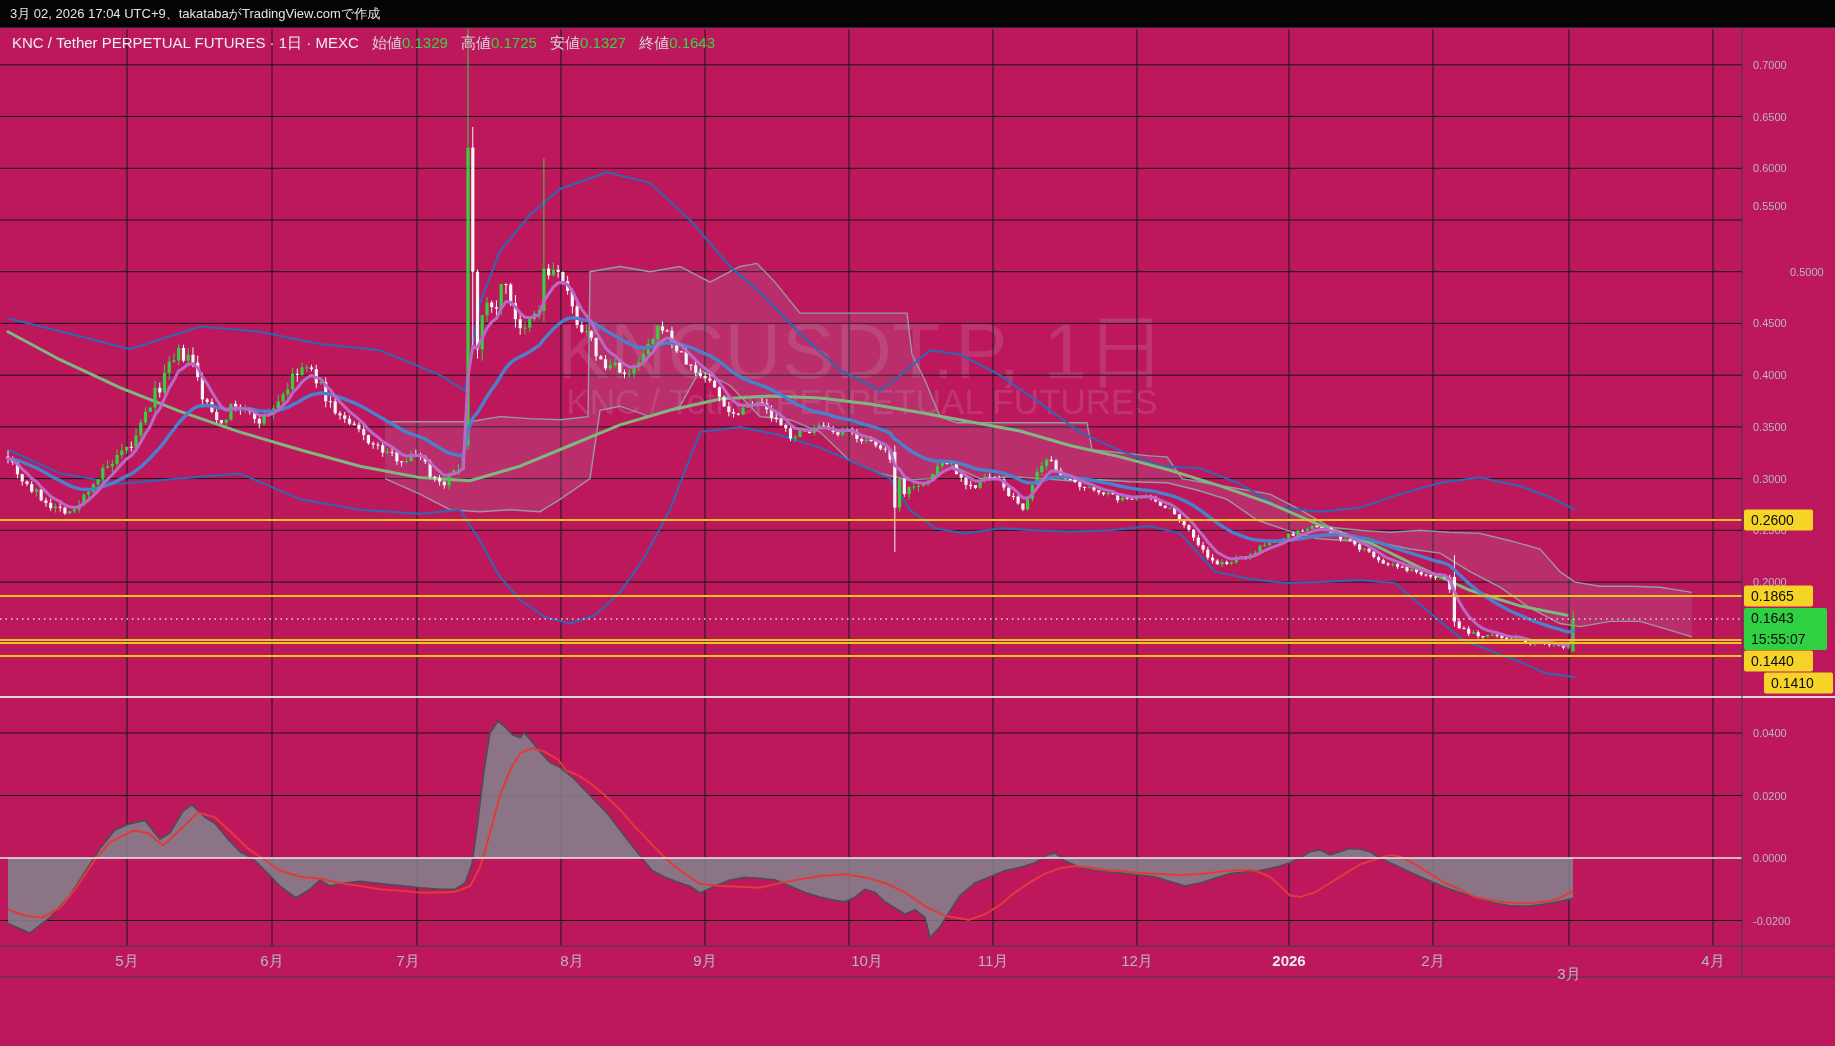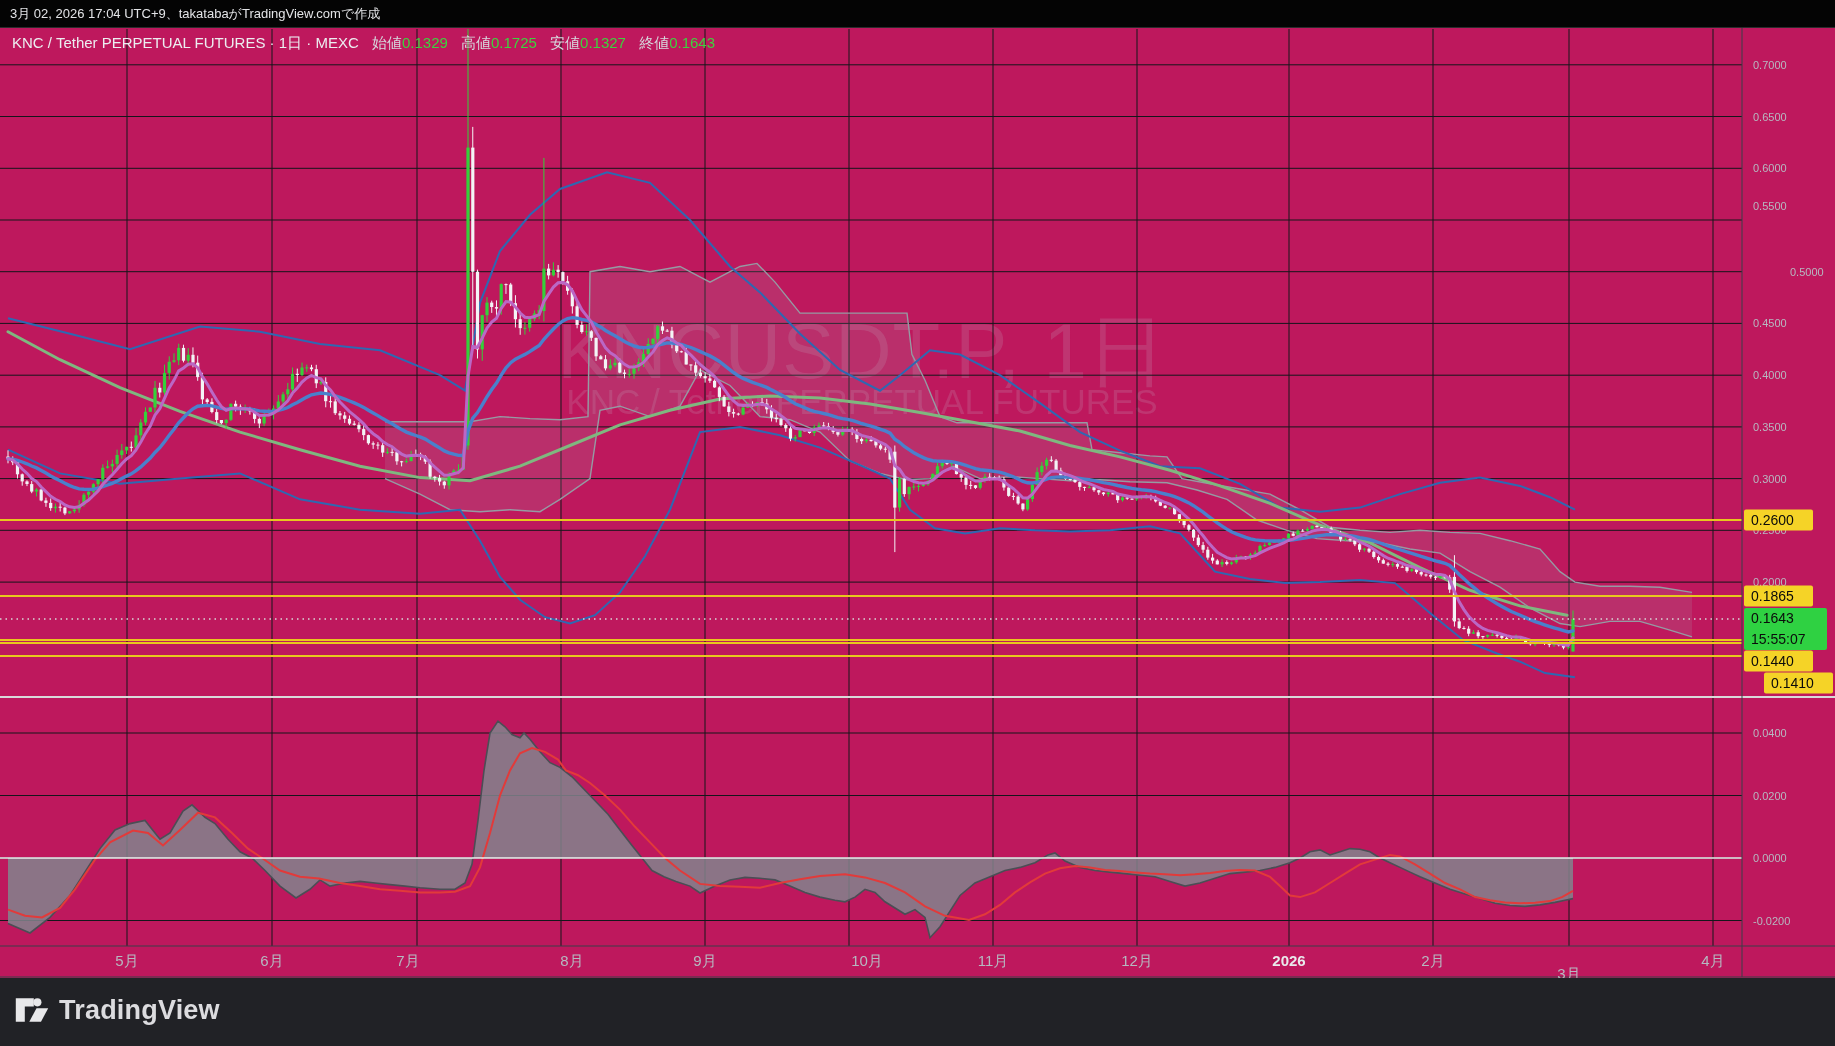--- a/index.html
+++ b/index.html
@@ -828,24 +828,14 @@
       <div class="t-label" style="left: 705px;">9月</div>
       <div class="t-label" style="left: 867px;">10月</div>
       <div class="t-label" style="left: 993px;">11月</div>
       <div class="t-label" style="left: 1137px;">12月</div>
       <div class="t-label year" style="left: 1289px;">2026</div>
       <div class="t-label" style="left: 1433px;">2月</div>
       <div class="t-label" style="left: 1569px; margin-top: 13px;">3月</div>
       <div class="t-label" style="left: 1713px;">4月</div>
     </div>
 
-  <div class="footer">
-    <div class="brand">
-      <svg width="36" height="32" viewBox="0 0 40 34">
-        <path d="M2 4 h20 v9 h-10 v17 h-10 z" fill="#e8e8ea"></path>
-        <circle cx="26" cy="8.5" r="4.5" fill="#e8e8ea"></circle>
-        <path d="M25 15 h13 l-8 15 h-13 z" fill="#e8e8ea"></path>
-      </svg>
-      <span class="brand-text">TradingView</span>
-    </div>
-  </div>
 
 </div>
 
 </body></html>

